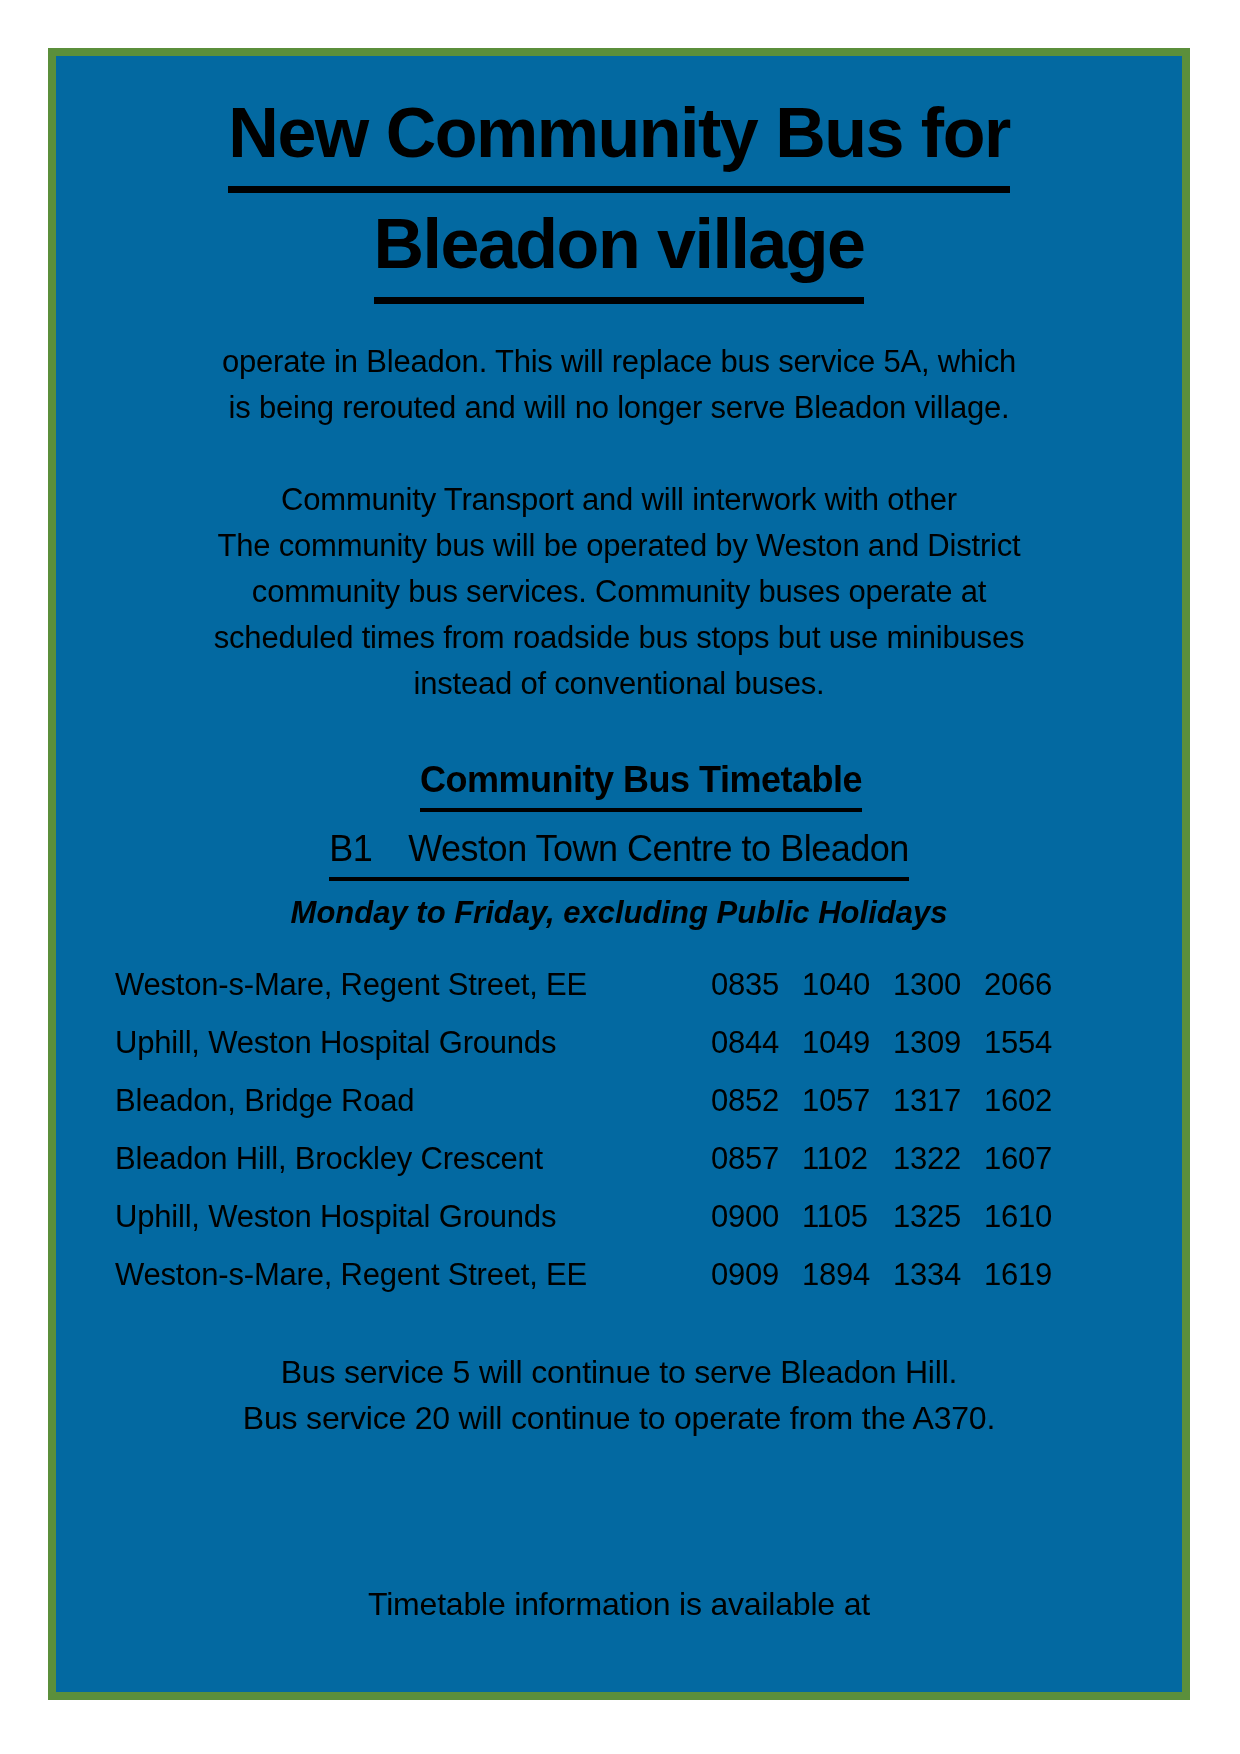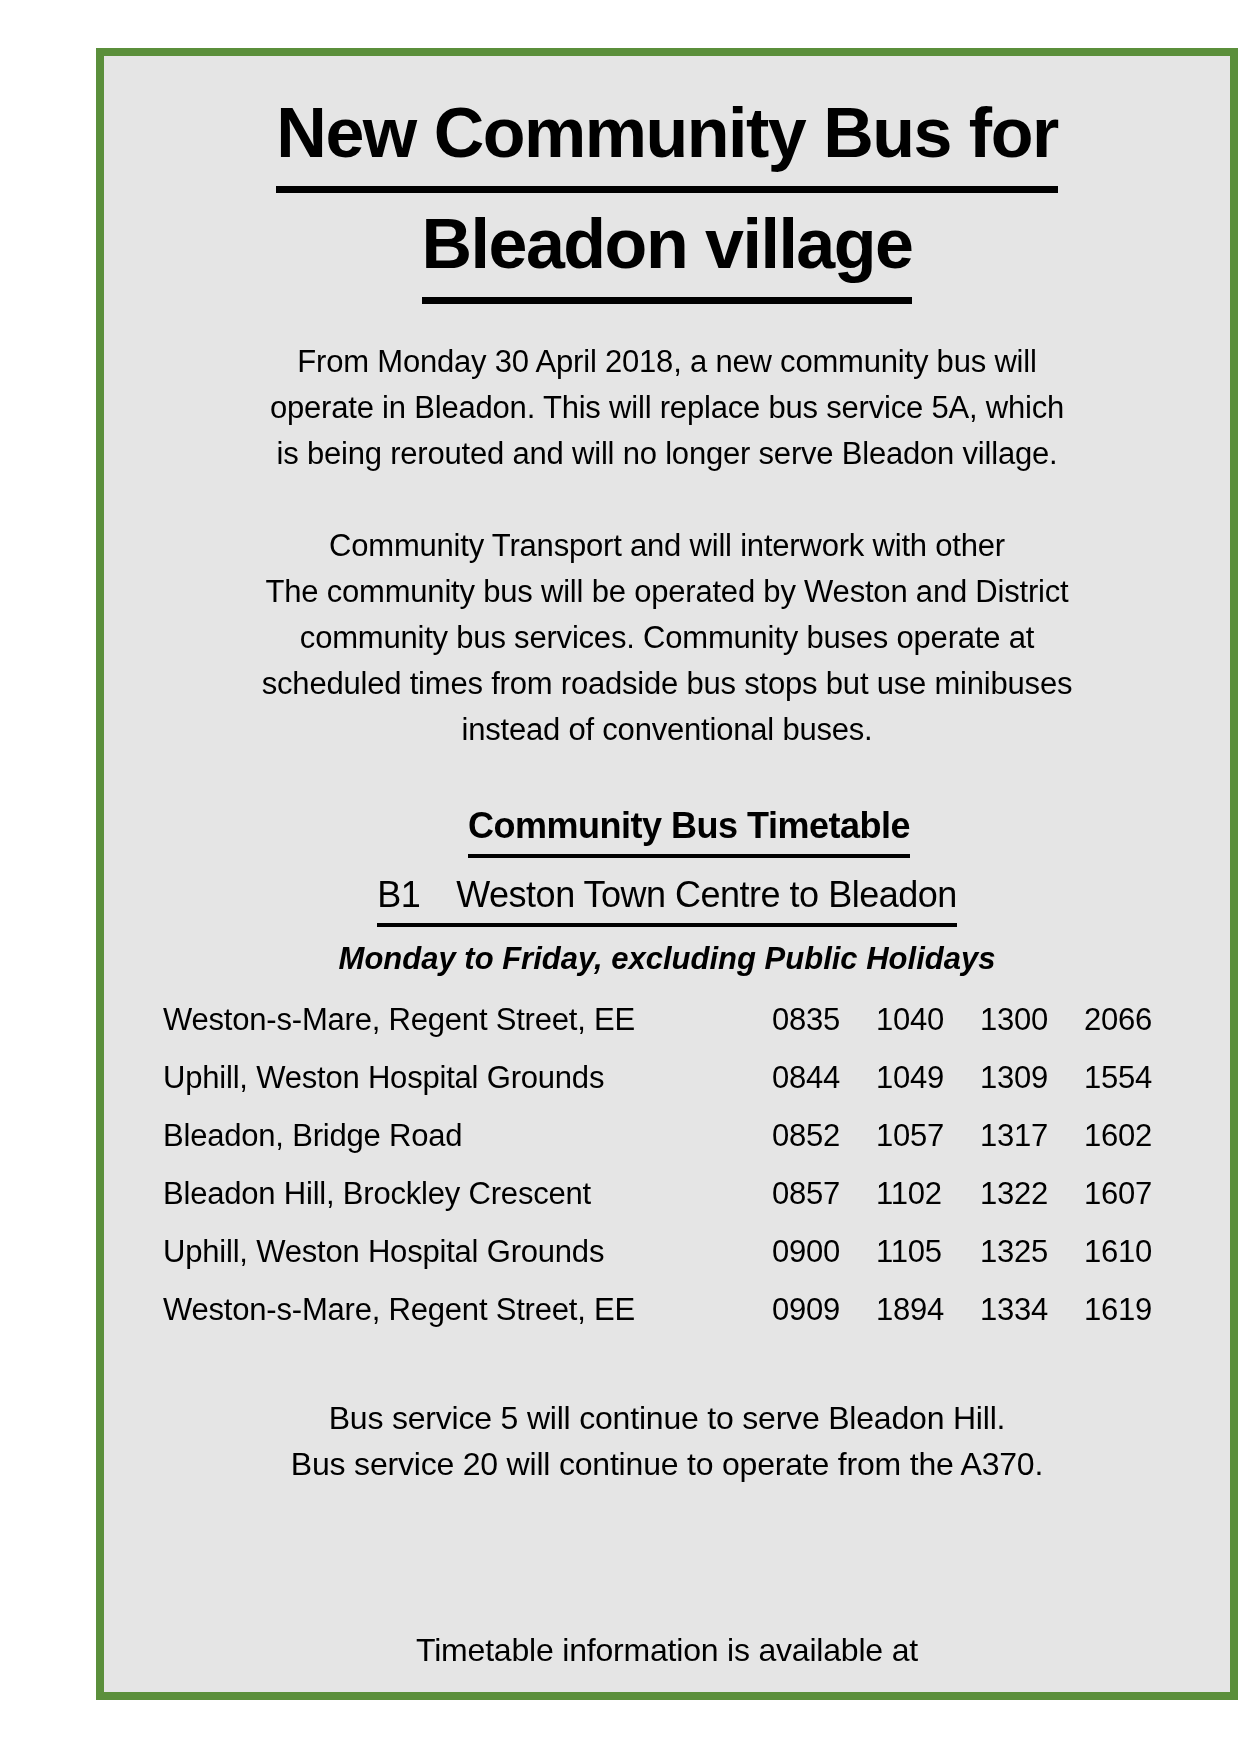--- a/index.html
+++ b/index.html
@@ -15,22 +15,21 @@
     background: #ffffff;
     overflow: hidden;
   }
   .frame {
     position: absolute;
     left: 48px;
     top: 48px;
     width: 1142px;
     height: 1652px;
     border: 8px solid #5b8f3b;
-    background: #e5e5e5;
-    margin-left: 48px;
+    background: #0369a1;
   }
 
   .title {
     margin-top: 26px;
     font-size: 70px;
     line-height: 102px;
     font-weight: bold;
     letter-spacing: -1.5px;
     text-align: center;
   }
@@ -78,26 +77,25 @@
     font-size: 31px;
     line-height: 44px;
     font-style: italic;
     text-align: center;
     font-weight: bold;
   }
 
   .timetable { margin-top: 10px; }
   .tt-row {
     display: flex;
-    align-items: center;
+    align-items: flex-end;
     height: 58px;
     padding-left: 59px;
     font-size: 31px;
     letter-spacing: -0.2px;
-    gap: 13px;
   }
   .tt-stop { width: 596px; text-align: left; }
   .tt-time { width: 91px; text-align: left; }
 
   .notes {
     margin-top: 56px;
     font-size: 32px;
     line-height: 46px;
     text-align: center;
     letter-spacing: -0.2px;
@@ -117,21 +115,20 @@
 
 <div class="page">
   <div class="frame">
 
     <div class="title">
       <div><span class="u-thick">New Community Bus for</span></div>
       <div><span class="u-thick">Bleadon village</span></div>
     </div>
 
     <div class="para para-1">
-      <div>From Monday 30 April 2018, a new community bus will</div>
       <div>operate in Bleadon. This will replace bus service 5A, which</div>
       <div>is being rerouted and will no longer serve Bleadon village.</div>
     </div>
 
     <div class="para para-2">
       <div>Community Transport and will interwork with other</div>
       <div>The community bus will be operated by Weston and District</div>
       <div>community bus services. Community buses operate at</div>
       <div>scheduled times from roadside bus stops but use minibuses</div>
       <div>instead of conventional buses.</div>

